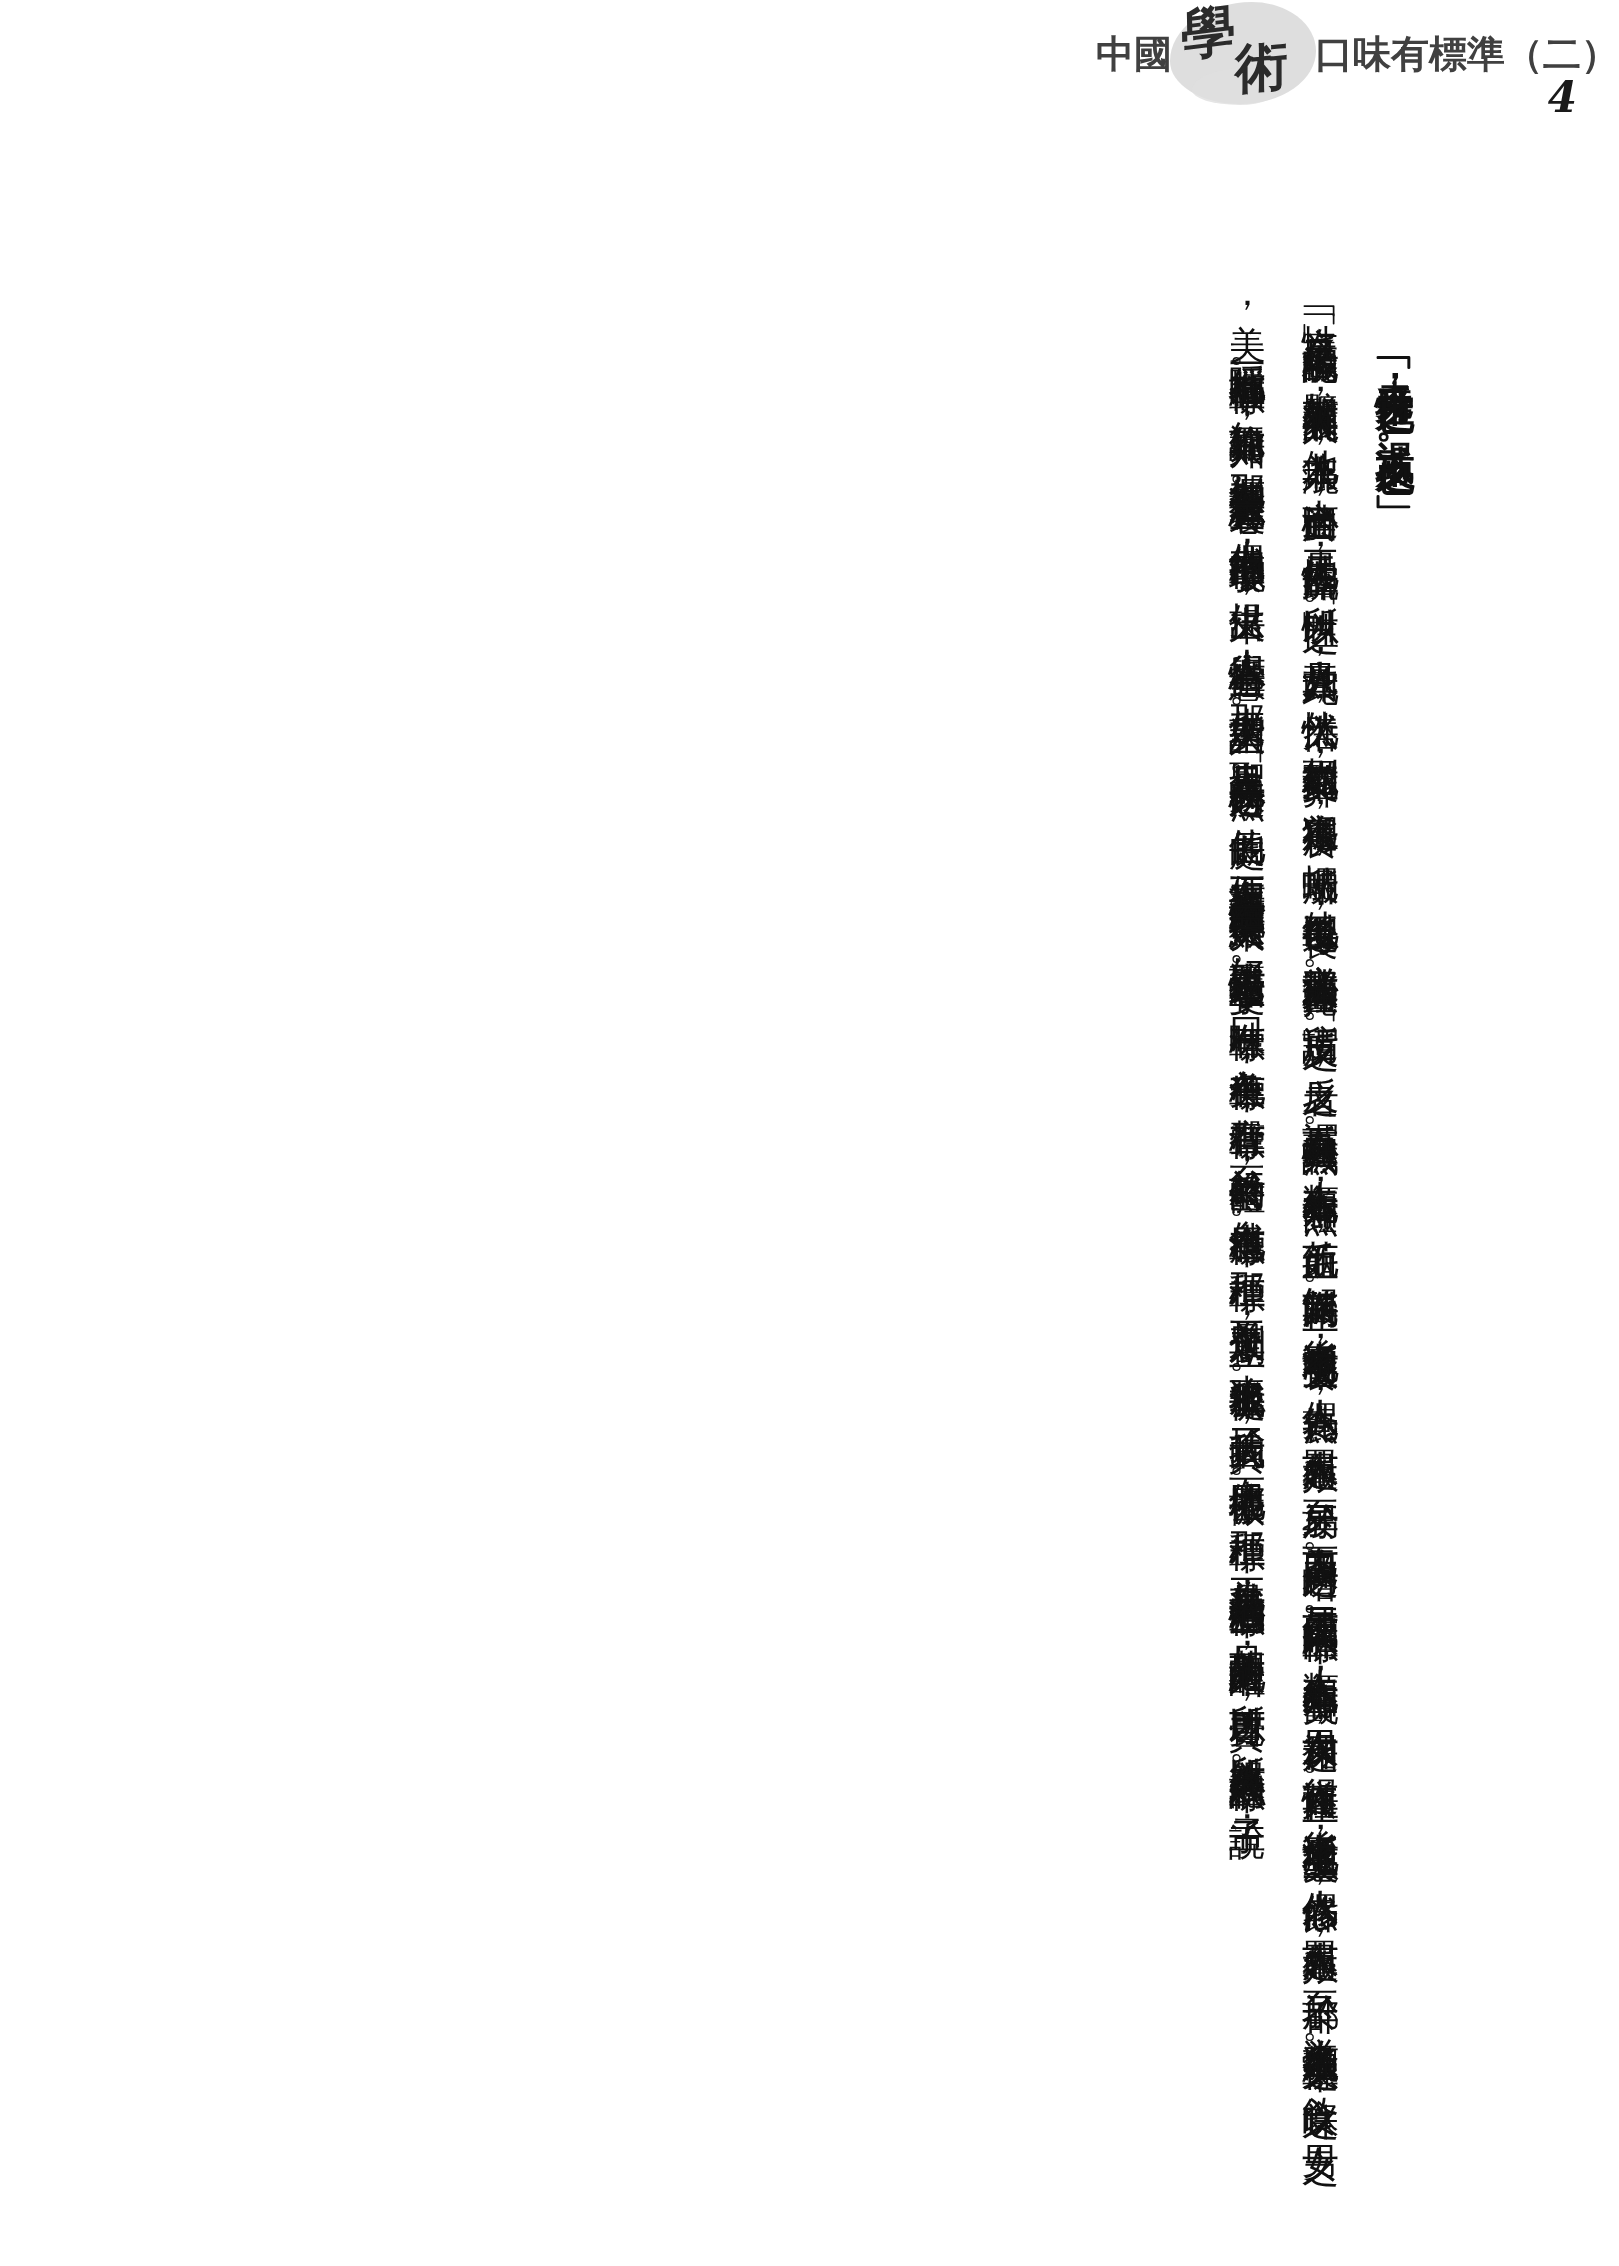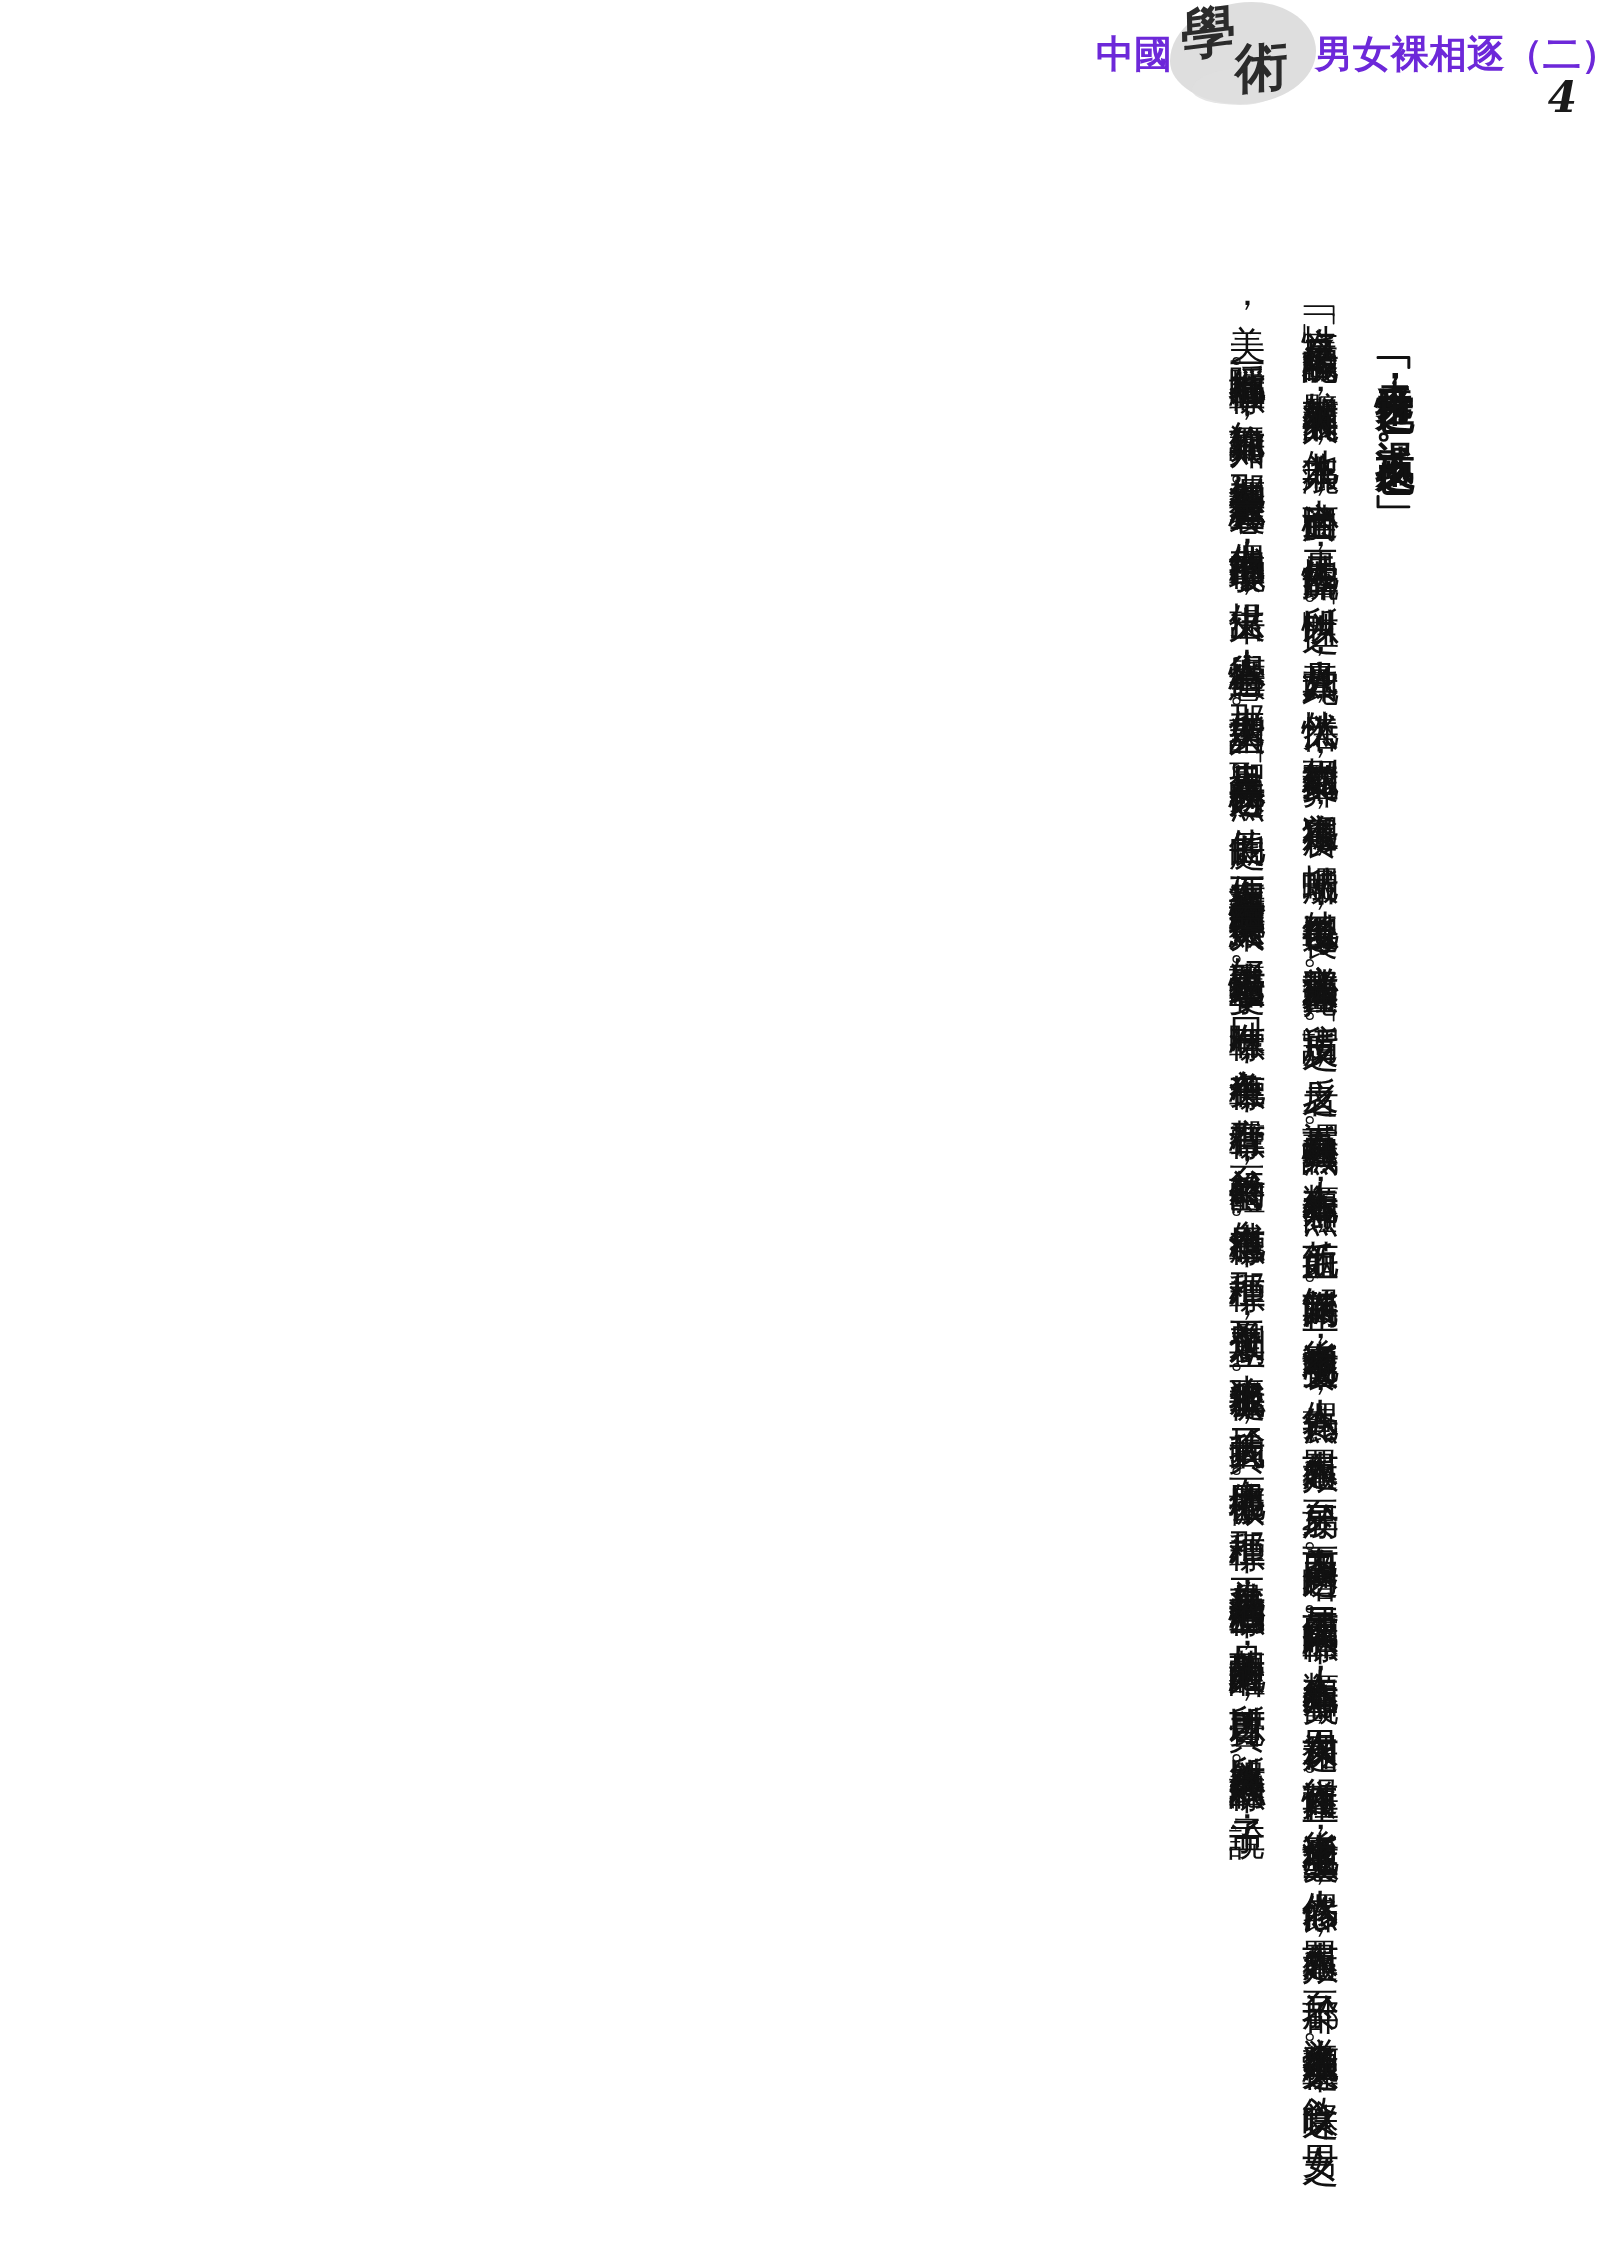--- a/index.html
+++ b/index.html
@@ -32,21 +32,21 @@
     right: 0;
     display: flex;
     align-items: center;
     justify-content: flex-end;
     white-space: nowrap;
   }
   .rh-pre, .rh-post {
     font-family: "DejaVu Sans", "Liberation Sans", sans-serif;
     font-size: 38px;
     font-weight: 600;
-    color: #6d28d9;
+    color: #404040;
     line-height: 1;
   }
   .rh-logo {
     position: relative;
     display: inline-block;
     width: 154px;
     height: 108px;
     margin: 0 -5.5px;
     vertical-align: middle;
   }
@@ -133,21 +133,21 @@
   <div class="page-number">4</div>
 
   <div class="running-head">
     <span class="rh-pre">中國</span>
     <span class="rh-logo">
       <span class="smudge"></span>
       <span class="smudge2"></span>
       <span class="g1">學</span>
       <span class="g2">術</span>
     </span>
-    <span class="rh-post">男女裸相逐（二）</span>
+    <span class="rh-post">口味有標準（二）</span>
   </div>
 
   <div class="body-area">
     <div class="vtext">
       <span class="heading">「堯舜性之也，湯武反之也。」</span>
       <span class="para">「性之」「反之」是怎樣說的呢？譬如上舉其顙有泚的人，他非為人泚，中心達於面目，正是他天性的流露，所以叫「性之」。旁人見其如此，恍然大悟，想到從前父死不葬，定為狐狸所食，蠅蚋所嘬，他以後再逢母喪，定必效法那人虆梩而掩。這所謂「反之」。反之者，謂反之吾心而見其誠然。人類在先本不知有烹飪，茹毛飲血，解其饑渴而止。後來漸漸地發明火食了，一人偶先熟食，眾人羣起而效。至於易牙，而為天下人口之所同嗜。易牙便成天下人口味的標準。人類在先本不知有美觀，男女裸相逐，得遂其性而止。後來漸漸地發生美感了，一人偶然修飾，眾人羣起而效，至於子都，遂為人類體貌美之標準。飲食之味，男女之美，隱隱地都有一個標準。無論你知與不知，那個標準卻長是潛藏在你心裏。一人偶然的把那標準發現了，提供出來，人人覺得愜心當意；那一人便是所謂聖人。聖人只是「先得吾心之所同然」。他的長處，便在把人類心裏一種潛藏的標準發現而提供給大眾，好讓大眾覺悟追求和享受。口味有標準，美色有標準，音聲有標準，至於行為的全體，自然也應有標準。那種標準，並不是別人創立了，來強迫我去服從。捨了我的天真，而虛偽地去模傲。那種標準，正為其是我內心潛藏著的標準，一旦如夢方醒地給人叫醒，所以才覺可貴，所以才得為人類公認的標準。孟子說：</span>
     </div>
   </div>
 
 </div>

